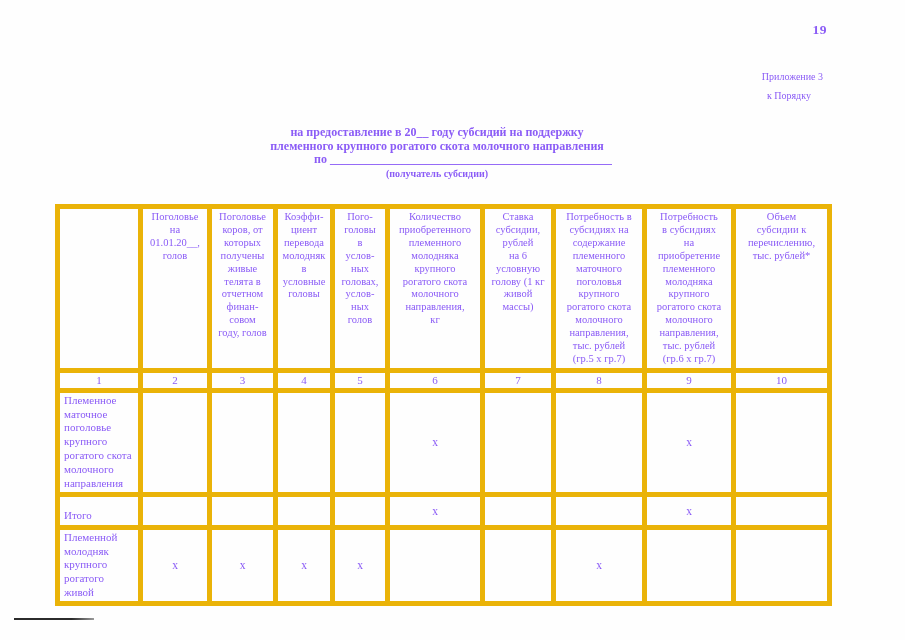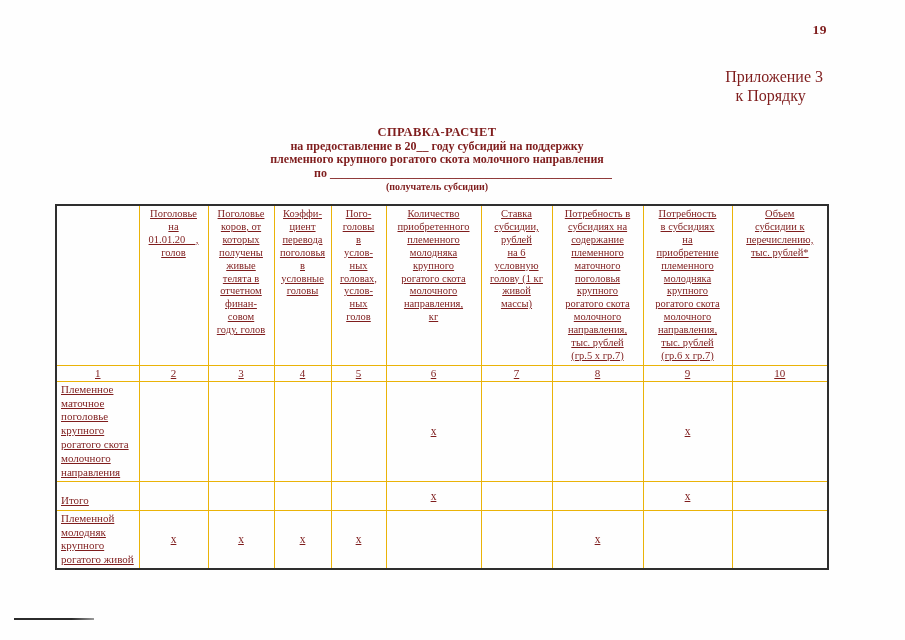--- a/index.html
+++ b/index.html
@@ -3,37 +3,37 @@
 <meta charset="utf-8">
 <style>
   html, body { margin: 0; padding: 0; background: #e8e8e8; }
   .sheet {
     position: relative;
     width: 905px;
     height: 640px;
     margin: 0 auto;
     background: #fefefe;
     font-family: "Liberation Serif", serif;
-    color: #7f1d1d;
+    color: #8b5cf6;
     overflow: hidden;
   }
   .page-number {
     position: absolute;
     top: 22px;
     right: 78px;
     font-size: 13.5px;
     font-weight: bold;
     letter-spacing: 0.5px;
   }
   .appendix-block {
     position: absolute;
     top: 67px;
     right: 82px;
     text-align: right;
-    font-size: 16px;
+    font-size: 10px;
     line-height: 19px;
   }
   .appendix-block .line2 { padding-right: 7px; text-align: center; }
   .title-block {
     position: absolute;
     left: 262px;
     top: 126px;
     width: 350px;
     text-align: center;
     font-weight: bold;
@@ -52,24 +52,23 @@
   table.calc {
     position: absolute;
     left: 55px;
     top: 204px;
     width: 772px;
     border-collapse: collapse;
     table-layout: fixed;
     border: 2px solid #2e2e2e;
   }
   .calc td {
-    border: 1px solid #eab308;
+    border: 5px solid #eab308;
     overflow: hidden;
     padding: 0;
-    text-decoration: underline;
   }
   .calc tr.hdr td {
     height: 150px;
     vertical-align: top;
     text-align: center;
     font-size: 10.5px;
     line-height: 12.9px;
     padding: 2px 1px;
     white-space: pre-line;
   }
@@ -113,21 +112,20 @@
 <div class="sheet">
 
   <div class="page-number">19</div>
 
   <div class="appendix-block">
     <div class="line1">Приложение 3</div>
     <div class="line2">к Порядку</div>
   </div>
 
   <div class="title-block">
-    <div class="title-heading">СПРАВКА-РАСЧЕТ</div>
     <div>на предоставление в 20__ году субсидий на поддержку</div>
     <div>племенного крупного рогатого скота молочного направления</div>
     <div class="recipient-line"><span>по</span> <span>_______________________________________________</span></div>
     <div class="recipient-caption">(получатель субсидии)</div>
   </div>
 
   <table class="calc">
     <colgroup>
       <col style="width:83px">
         <col style="width:69px">
@@ -153,21 +151,21 @@
 получены
 живые
 телята в
 отчетном
 финан-
 совом
 году, голов</td>
         <td>Коэффи-
 циент
 перевода
-поголовья
+молодняк
 в
 условные
 головы</td>
         <td>Пого-
 головы
 в
 услов-
 ных
 головах,
 услов-

